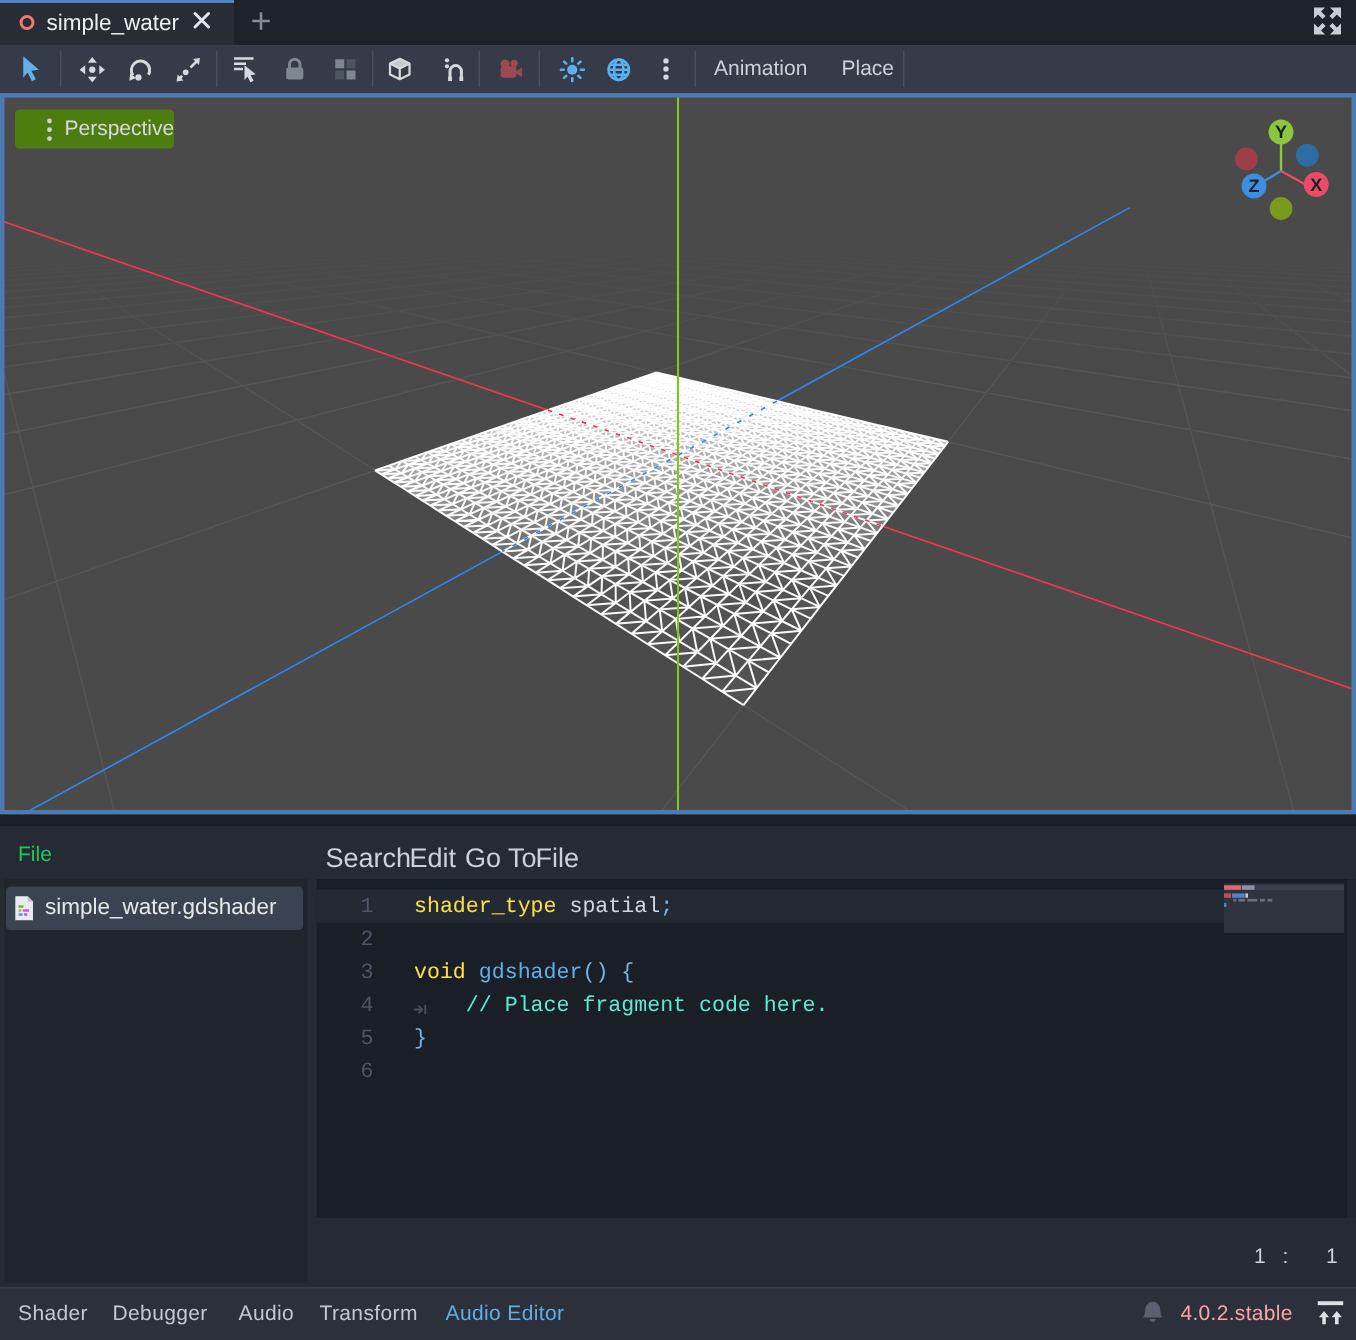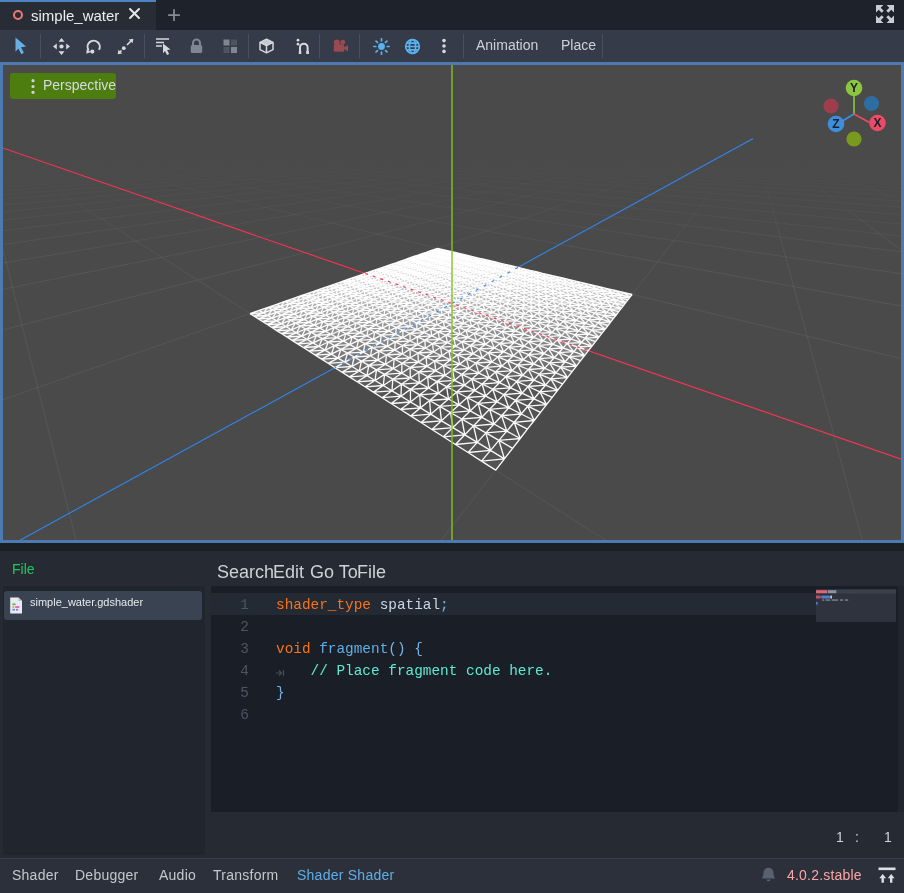--- a/index.html
+++ b/index.html
@@ -13,28 +13,28 @@
 .mtxt{position:absolute;top:37px;font-size:14px;color:#ccd1d9}
 #vp{position:absolute;left:0;top:62px;width:904px;height:483px}
 #vpborder{position:absolute;left:0;top:62px;width:904px;height:481px;border:3px solid #4d7ab0;pointer-events:none}
 #persp{position:absolute;left:10px;top:73px;width:106px;height:26px;background:#4d7c0f;border-radius:3px}
 #persp .txt{position:absolute;left:33px;top:4px;font-size:14px;color:#d6dae0}
 #persp .dots{position:absolute;left:21px;top:5px;width:4px;height:17px}
 #bottom{position:absolute;left:0;top:551px;width:904px;height:307px;background:#262b33}
 #filelbl{position:absolute;left:12px;top:561px;font-size:14px;color:#22c55e}
 #filepanel{position:absolute;left:3px;top:586px;width:202px;height:269px;background:#21262e}
 #filesel{position:absolute;left:4px;top:591px;width:198px;height:29px;background:#3a4352;border-radius:3px}
-#filesel .nm{position:absolute;left:26px;top:5px;font-size:11px;color:#e6e9ec}
+#filesel .nm{position:absolute;left:26px;top:5px;font-size:15px;color:#e6e9ec}
 #codemenu{position:absolute;left:211px;top:551px;width:693px;height:35px;background:#262b33}
 .cmitem{position:absolute;top:562px;font-size:18px;color:#ccd1d8}
 #code{position:absolute;left:211px;top:586px;width:693px;height:226px;background:#1a1f27}
 #curline{position:absolute;left:211px;top:593px;width:605px;height:22px;background:#242a34}
 .ln{position:absolute;width:38px;text-align:right;font-family:"Liberation Mono",monospace;font-size:14.4px;color:#4c5564}
 .cl{position:absolute;left:276px;font-family:"Liberation Mono",monospace;font-size:14.4px;white-space:pre;color:#ced5e3}
-.kw{color:#f97316}.fn{color:#62aee3}.cm{color:#5eead4}.sy{color:#77b4e5}
+.kw{color:#fde047}.fn{color:#62aee3}.cm{color:#5eead4}.sy{color:#77b4e5}
 #minimap{position:absolute;left:816px;top:589px;width:80px;height:33px;background:#2e333d}
 #statusline{position:absolute;left:211px;top:812px;width:693px;height:46px;background:#262b33}
 #botbar{position:absolute;left:0;top:858px;width:904px;height:35px;background:#2b303a;border-top:1px solid #363c48}
 .bbitem{position:absolute;top:867px;font-size:14px;color:#c3c8cf;letter-spacing:0.25px}
 #version{position:absolute;left:787px;top:867px;font-size:14px;color:#fca5a5;letter-spacing:0.2px}
 </style></head><body>
 <div id="tabbar"></div>
 <div id="tab">
     <div class="ring"></div>
     <div class="name">simple_water</div>
@@ -213,21 +213,21 @@
 <div id="code"></div>
 <div class="abs" style="left:898px;top:586px;width:6px;height:226px;background:#20252e"></div>
 <div id="curline"></div>
 <div class="ln" style="left:211px;top:597px">1</div>
 <div class="ln" style="left:211px;top:619px">2</div>
 <div class="ln" style="left:211px;top:641px">3</div>
 <div class="ln" style="left:211px;top:663px">4</div>
 <div class="ln" style="left:211px;top:685px">5</div>
 <div class="ln" style="left:211px;top:707px">6</div>
 <div class="cl" style="top:597px"><span class="kw">shader_type</span> spatial<span class="sy">;</span></div>
-<div class="cl" style="top:641px"><span class="kw">void</span> <span class="fn">fragment</span><span class="sy">()</span> <span class="sy">{</span></div>
+<div class="cl" style="top:641px"><span class="kw">void</span> <span class="fn">gdshader</span><span class="sy">()</span> <span class="sy">{</span></div>
 <div class="cl" style="top:663px">    <span class="cm">// Place fragment code here.</span></div>
 <div class="cl" style="top:685px"><span class="sy">}</span></div>
 <svg class="abs" style="left:275px;top:668px" width="10" height="10" viewBox="0 0 10 10">
     <path d="M1 5h5M4 2.5L6.5 5L4 7.5M8.5 2v6" stroke="#454d5c" stroke-width="1.2" fill="none"></path>
   </svg>
 <div id="minimap">
 <svg width="80" height="33" viewBox="0 0 80 33">
       <rect x="0" y="0" width="80" height="33" fill="#2e333d"></rect>
       <rect x="0" y="1" width="80" height="3.5" fill="#3a404c"></rect>
       <rect x="0" y="1.2" width="11.3" height="3" fill="#e06672"></rect>
@@ -245,21 +245,21 @@
 </div>
 <div id="statusline"></div>
 <div class="abs" style="left:836px;top:829px;font-size:14px;color:#ced3da">1</div>
 <div class="abs" style="left:855px;top:829px;font-size:14px;color:#ced3da">:</div>
 <div class="abs" style="left:884px;top:829px;font-size:14px;color:#ced3da">1</div>
 <div id="botbar"></div>
 <div class="bbitem" style="left:12px">Shader</div>
 <div class="bbitem" style="left:75px">Debugger</div>
 <div class="bbitem" style="left:159px">Audio</div>
 <div class="bbitem" style="left:213px">Transform</div>
-<div class="bbitem" style="left:297px;color:#60aee8">Shader Shader</div>
+<div class="bbitem" style="left:297px;color:#60aee8">Audio Editor</div>
 <svg class="abs" style="left:759px;top:866px" width="19" height="19" viewBox="0 0 19 19">
     <path d="M9.5 1.8a5 5 0 015 5c0 3.4 1.1 5 1.7 5.6H2.8c.6-.6 1.7-2.2 1.7-5.6a5 5 0 015-5z" fill="#596170"></path>
     <path d="M7.6 13.4a1.9 1.9 0 003.8 0z" fill="#596170"></path>
   </svg>
 <div id="version">4.0.2.stable</div>
 <svg class="abs" style="left:877px;top:865px" width="20" height="20" viewBox="0 0 20 20" fill="#dde0e5">
     <rect x="1.5" y="2.5" width="17" height="2.6"></rect>
     <path d="M5.6 13.2L9 9l3.4 4.2h-2.2v4.6H7.8v-4.6z" transform="translate(-3.3,0)"></path>
     <path d="M5.6 13.2L9 9l3.4 4.2h-2.2v4.6H7.8v-4.6z" transform="translate(5.2,0)"></path>
   </svg>

